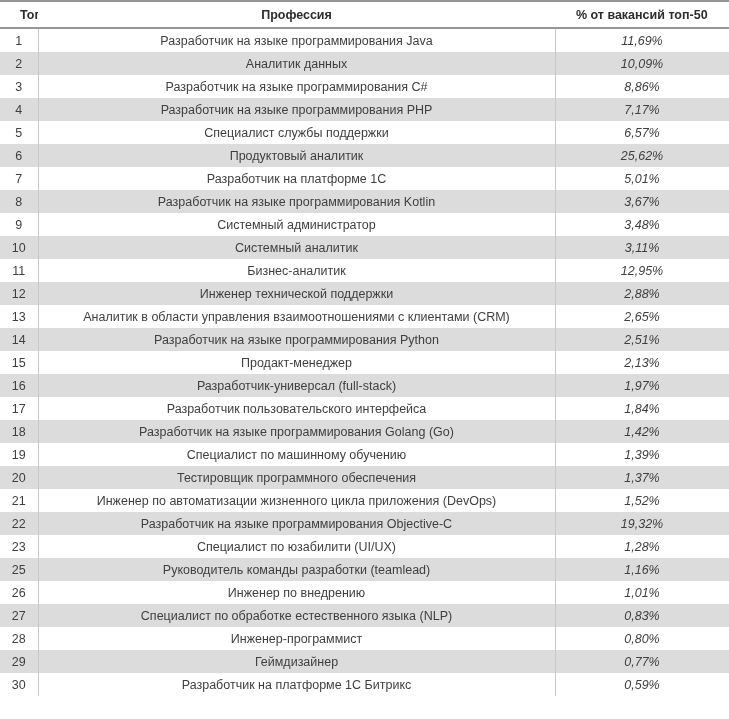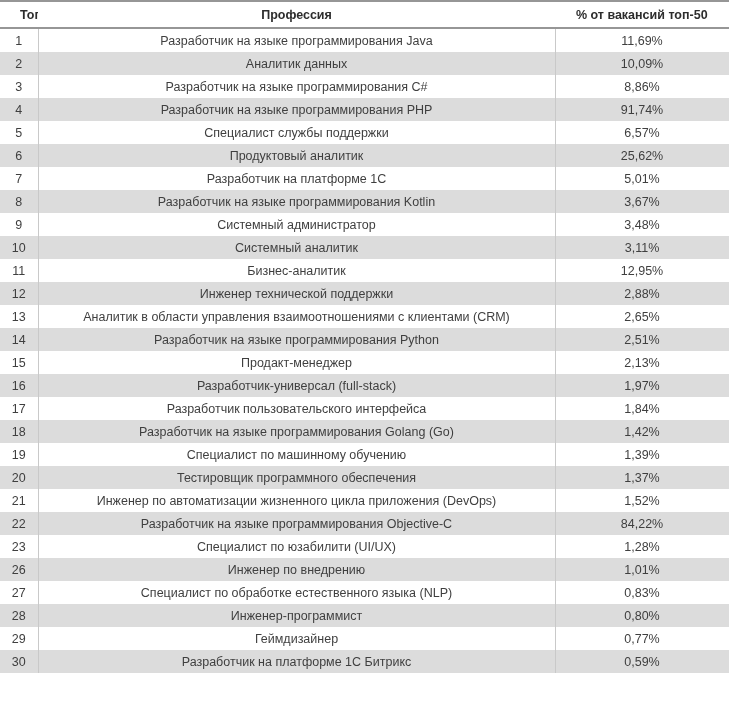--- a/index.html
+++ b/index.html
@@ -29,21 +29,21 @@
     background:#ffffff;white-space:nowrap;overflow:hidden;
   }
   thead th:last-child{border-right:1px solid var(--cell-border);}
   tbody td{
     height:23px;padding:0 6px;
     font-size:12.5px;font-weight:400;color:var(--text);
     text-align:center;vertical-align:middle;
     white-space:nowrap;overflow:hidden;
   }
   tbody td + td{border-left:1px solid var(--cell-border);margin-left:42px;}
-  tbody td:last-child{border-right:1px solid var(--cell-border);}
+  tbody td:last-child{border-right:1px solid var(--cell-border);font-style:italic;}
   tbody tr:nth-child(even){background:var(--row-alt-bg);}
   tbody tr:nth-child(odd){background:#ffffff;}
 </style>
 </head>
 <body>
 
 <table class="top50">
   <colgroup>
     <col class="c-top">
     <col class="c-prof">
@@ -71,21 +71,21 @@
 
   <tr>
     <td>3</td>
     <td>Разработчик на языке программирования C#</td>
     <td>8,86%</td>
   </tr>
 
   <tr>
     <td>4</td>
     <td>Разработчик на языке программирования PHP</td>
-    <td>91,74%</td>
+    <td>7,17%</td>
   </tr>
 
   <tr>
     <td>5</td>
     <td>Специалист службы поддержки</td>
     <td>6,57%</td>
   </tr>
 
   <tr>
     <td>6</td>
@@ -179,30 +179,35 @@
 
   <tr>
     <td>21</td>
     <td>Инженер по автоматизации жизненного цикла приложения (DevOps)</td>
     <td>1,52%</td>
   </tr>
 
   <tr>
     <td>22</td>
     <td>Разработчик на языке программирования Objective-C</td>
-    <td>84,22%</td>
+    <td>19,32%</td>
   </tr>
 
   <tr>
     <td>23</td>
     <td>Специалист по юзабилити (UI/UX)</td>
     <td>1,28%</td>
   </tr>
 
 
+  <tr>
+    <td>25</td>
+    <td>Руководитель команды разработки (teamlead)</td>
+    <td>1,16%</td>
+  </tr>
 
   <tr>
     <td>26</td>
     <td>Инженер по внедрению</td>
     <td>1,01%</td>
   </tr>
 
   <tr>
     <td>27</td>
     <td>Специалист по обработке естественного языка (NLP)</td>

